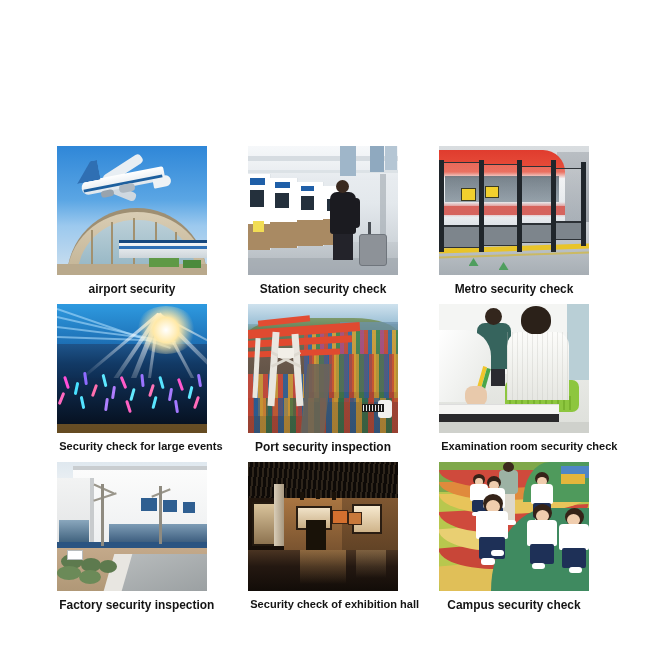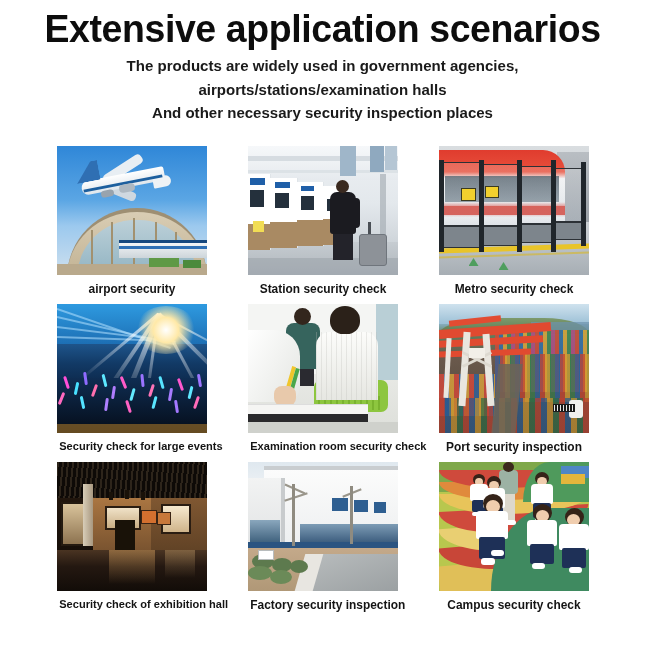--- a/index.html
+++ b/index.html
@@ -438,26 +438,20 @@
   .kF-f{left:128px;top:52px;width:13px;height:12px;}
   .kF-s{left:120px;top:62px;width:30px;height:26px;}
   .kF-p{left:123px;top:86px;width:24px;height:20px;}
   .kF-sh{left:130px;top:105px;width:13px;height:6px;}
 </style>
 </head>
 <body>
 
 <div class="page">
 
-  <div class="header">
-    <h1 class="title">Extensive application scenarios</h1>
-    <p class="subtitle">The products are widely used in government agencies,</p>
-    <p class="subtitle">airports/stations/examination halls</p>
-    <p class="subtitle">And other necessary security inspection places</p>
-  </div>
 
   <div class="grid">
 
     <div class="row">
 
       <div class="cell">
         <div class="thumb t-airport">
           <div class="ap-arch"></div>
             <div class="ap-archin"></div>
           <div class="ap-rib ap-r1"></div>
@@ -591,44 +585,20 @@
             <div class="gs g19"></div>
             <div class="gs g20"></div>
           <div class="gs g21"></div>
             <div class="gs g22"></div>
           <div class="ev-stage"></div>
         </div>
         <div class="caption cap-wide">Security check for large events</div>
       </div>
 
       <div class="cell">
-        <div class="thumb t-exam">
-          <div class="ex-wall"></div>
-            <div class="ex-door"></div>
-          <div class="ex-bg-leg"></div>
-            <div class="ex-bg-body"></div>
-            <div class="ex-bg-head"></div>
-          <div class="ex-chair"></div>
-            <div class="ex-chair-slots"></div>
-            <div class="ex-chair-hole"></div>
-          <div class="ex-s2-body"></div>
-            <div class="ex-s2-sh"></div>
-            <div class="ex-s2-head"></div>
-          <div class="ex-fg-arm"></div>
-          <div class="ex-pen"></div>
-            <div class="ex-pen2"></div>
-            <div class="ex-hand"></div>
-          <div class="ex-desk"></div>
-            <div class="ex-desk2"></div>
-            <div class="ex-desk3"></div>
-        </div>
-        <div class="caption cap-wide">Examination room security check</div>
-      </div>
-
-      <div class="cell">
         <div class="thumb t-port">
           <div class="po-sky"></div>
             <div class="po-hill"></div>
             <div class="po-sea"></div>
           <div class="po-yard cstack"></div>
             <div class="po-yard2 cstack"></div>
           <div class="po-yard3 cstack"></div>
             <div class="po-yard4 cstack"></div>
           <div class="po-road"></div>
           <div class="cr-top"></div>
@@ -641,47 +611,47 @@
           <div class="cr-x1"></div>
             <div class="cr-x2"></div>
             <div class="cr-cab"></div>
           <div class="po-white"></div>
             <div class="po-tag"></div>
             <div class="po-tagt"></div>
         </div>
         <div class="caption">Port security inspection</div>
       </div>
 
+      <div class="cell">
+        <div class="thumb t-exam">
+          <div class="ex-wall"></div>
+            <div class="ex-door"></div>
+          <div class="ex-bg-leg"></div>
+            <div class="ex-bg-body"></div>
+            <div class="ex-bg-head"></div>
+          <div class="ex-chair"></div>
+            <div class="ex-chair-slots"></div>
+            <div class="ex-chair-hole"></div>
+          <div class="ex-s2-body"></div>
+            <div class="ex-s2-sh"></div>
+            <div class="ex-s2-head"></div>
+          <div class="ex-fg-arm"></div>
+          <div class="ex-pen"></div>
+            <div class="ex-pen2"></div>
+            <div class="ex-hand"></div>
+          <div class="ex-desk"></div>
+            <div class="ex-desk2"></div>
+            <div class="ex-desk3"></div>
+        </div>
+        <div class="caption cap-wide">Examination room security check</div>
+      </div>
+
     </div>
 
     <div class="row">
-
-      <div class="cell">
-        <div class="thumb t-exhibit">
-          <div class="eh-wallR"></div>
-            <div class="eh-back"></div>
-            <div class="eh-wallL"></div>
-          <div class="eh-ceil"></div>
-            <div class="eh-slats"></div>
-          <div class="eh-spot"></div>
-            <div class="eh-spot2"></div>
-            <div class="eh-spot3"></div>
-          <div class="eh-case"></div>
-            <div class="eh-case2"></div>
-            <div class="eh-case3"></div>
-          <div class="eh-art1"></div>
-            <div class="eh-art2"></div>
-          <div class="eh-pillar"></div>
-            <div class="eh-plinth"></div>
-          <div class="eh-floor"></div>
-            <div class="eh-refl"></div>
-            <div class="eh-refl2"></div>
-        </div>
-        <div class="caption cap-wide">Security check of exhibition hall</div>
-      </div>
 
       <div class="cell">
         <div class="thumb t-factory">
           <div class="fa-sky"></div>
           <div class="fa-bldg"></div>
             <div class="fa-roof"></div>
           <div class="fa-left"></div>
             <div class="fa-leftedge"></div>
           <div class="fa-win fa-w1"></div>
             <div class="fa-win fa-w2"></div>
@@ -698,20 +668,44 @@
           <div class="fa-branch3"></div>
             <div class="fa-tree2"></div>
           <div class="bush bu1"></div>
             <div class="bush bu2"></div>
             <div class="bush bu3"></div>
           <div class="bush bu4"></div>
             <div class="bush bu5"></div>
           <div class="fa-sign"></div>
         </div>
         <div class="caption">Factory security inspection</div>
+      </div>
+
+      <div class="cell">
+        <div class="thumb t-exhibit">
+          <div class="eh-wallR"></div>
+            <div class="eh-back"></div>
+            <div class="eh-wallL"></div>
+          <div class="eh-ceil"></div>
+            <div class="eh-slats"></div>
+          <div class="eh-spot"></div>
+            <div class="eh-spot2"></div>
+            <div class="eh-spot3"></div>
+          <div class="eh-case"></div>
+            <div class="eh-case2"></div>
+            <div class="eh-case3"></div>
+          <div class="eh-art1"></div>
+            <div class="eh-art2"></div>
+          <div class="eh-pillar"></div>
+            <div class="eh-plinth"></div>
+          <div class="eh-floor"></div>
+            <div class="eh-refl"></div>
+            <div class="eh-refl2"></div>
+        </div>
+        <div class="caption cap-wide">Security check of exhibition hall</div>
       </div>
 
       <div class="cell">
         <div class="thumb t-campus">
           <div class="cm-green1"></div>
           <div class="cm-t7"></div>
             <div class="cm-t6"></div>
             <div class="cm-t5"></div>
             <div class="cm-t4"></div>
           <div class="cm-t3"></div>

